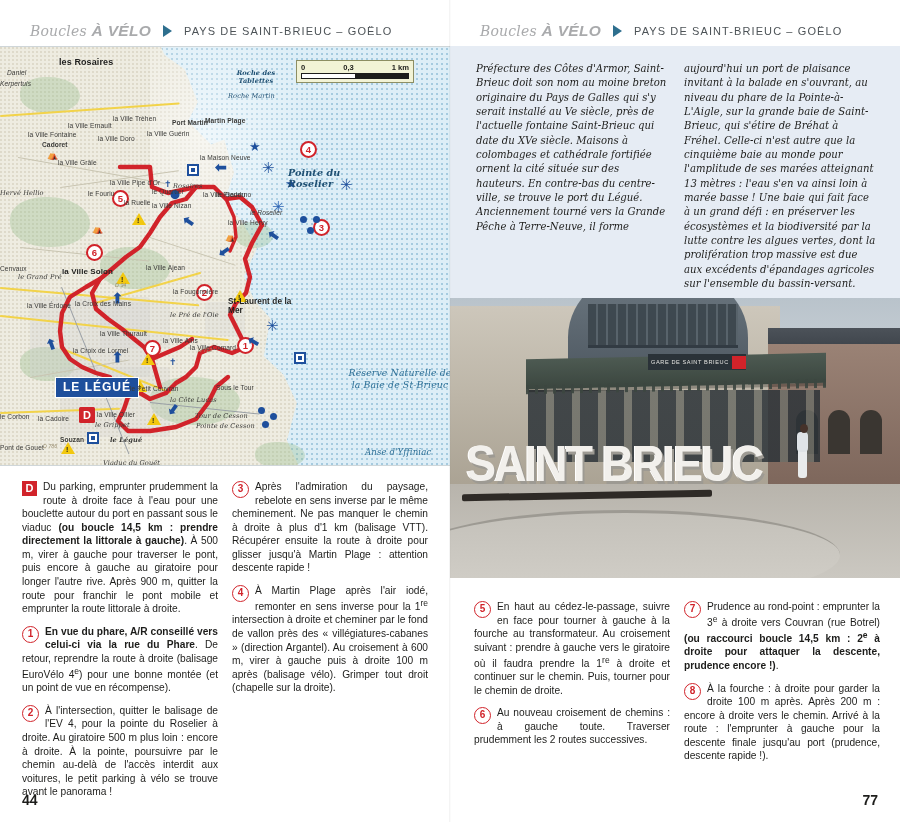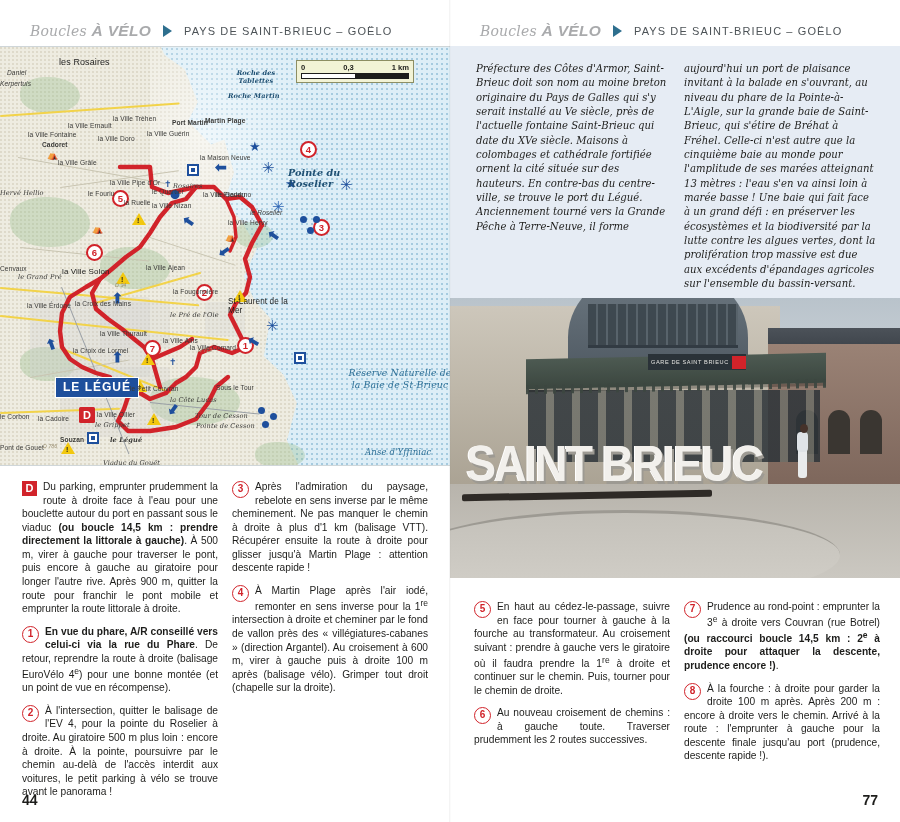--- a/index.html
+++ b/index.html
@@ -80,21 +80,21 @@
   
   .route-svg { position:absolute; inset:0; }
 
   
   .mlabel {
     position:absolute; font-size:6.6px; color:#3a3a38; white-space:nowrap;
     font-family:"Liberation Sans", sans-serif; letter-spacing:.1px;
   }
   .mlabel.it { font-style: italic; font-family:"DejaVu Serif", serif; }
   .mlabel.sea-l { color:#2d6f96; font-style:italic; font-family:"DejaVu Serif", serif; }
-  .mlabel.big { font-size:9px; font-weight:normal; color:#1f1f1e; }
+  .mlabel.big { font-size:9px; font-weight:bold; color:#1f1f1e; }
   .mlabel.res {
     color:#2d6f96; font-style:italic; font-family:"DejaVu Serif", serif;
     font-size:9.4px; text-align:center; white-space:normal; width:108px; line-height:1.25;
   }
   .mlabel.pointe { color:#1e4f72; font-style:italic; font-family:"DejaVu Serif", serif; font-size:9.6px; font-weight:bold;}
   .mlabel.ele { font-size:5.2px; color:#9a8f72; font-style:italic; }
 
   
   .wp {
     position:absolute; width:17px; height:17px; border-radius:50%;
@@ -426,21 +426,21 @@
         <div class="mlabel" style="left:7px;top:22px;font-style:italic;">Daniel</div>
         <div class="mlabel" style="left:0px;top:33px;font-style:italic;">Kerpertuis</div>
         <div class="mlabel" style="left:28px;top:84px;">la Ville Fontaine</div>
         <div class="mlabel" style="left:42px;top:94px;font-weight:bold;">Cadoret</div>
         <div class="mlabel" style="left:68px;top:75px;">la Ville Ernault</div>
         <div class="mlabel" style="left:113px;top:68px;">la Ville Trèhen</div>
         <div class="mlabel" style="left:98px;top:88px;">la Ville Doro</div>
         <div class="mlabel" style="left:147px;top:83px;">la Ville Guérin</div>
         <div class="mlabel" style="left:172px;top:72px;font-weight:bold;">Port Martin</div>
         <div class="mlabel" style="left:205px;top:70px;font-weight:bold;">Martin Plage</div>
-        <div class="mlabel it" style="left:228px;top:45px;color:#1e4f72;font-weight:bold;">Roche Martin</div>
+        <div class="mlabel it" style="left:228px;top:45px;color:#1e4f72;font-weight:normal;">Roche Martin</div>
         <div class="mlabel" style="left:250px;top:162px;font-style:italic;">le Roselier</div>
         <div class="mlabel" style="left:200px;top:107px;">la Maison Neuve</div>
         <div class="mlabel" style="left:216px;top:144px;">le Prederno</div>
         <div class="mlabel" style="left:228px;top:172px;">la Ville Hervy</div>
         <div class="mlabel" style="left:203px;top:144px;">la Ville Gaudu</div>
         <div class="mlabel" style="left:152px;top:155px;">la Ville Nizan</div>
         <div class="mlabel" style="left:152px;top:141px;">le Quartier</div>
         <div class="mlabel" style="left:110px;top:132px;">la Ville Pipe d'Or</div>
         <div class="mlabel" style="left:124px;top:152px;">la Ruelle</div>
         <div class="mlabel" style="left:88px;top:143px;">le Fouriu</div>

